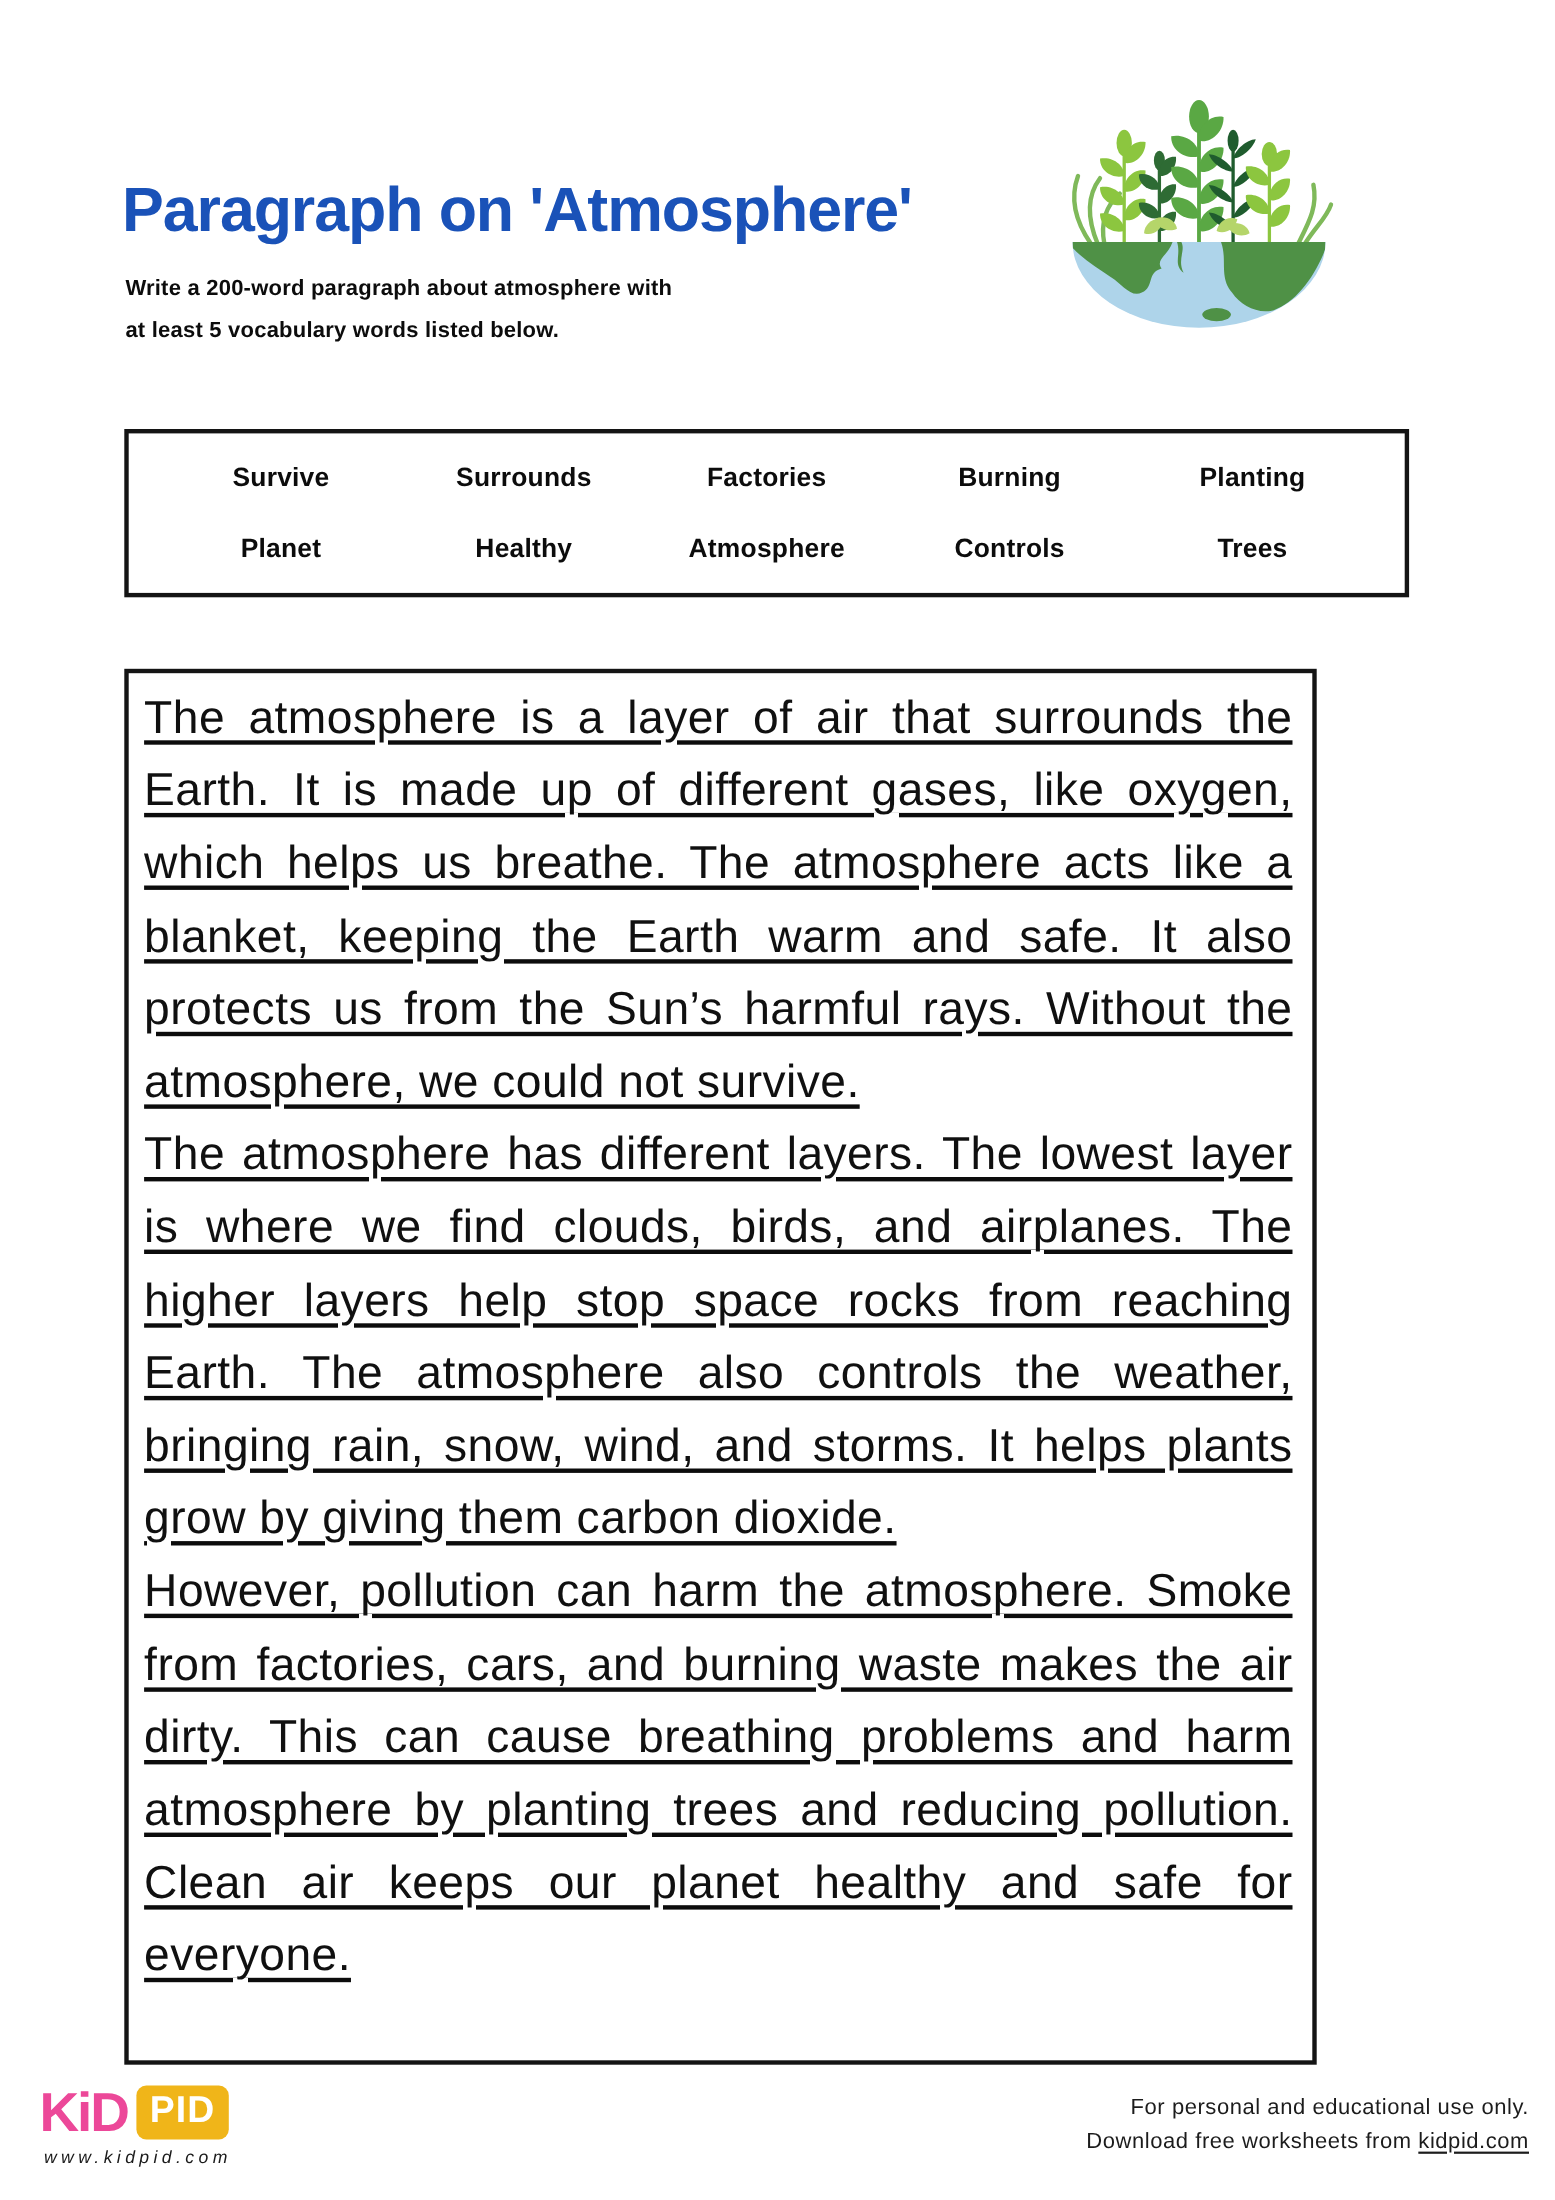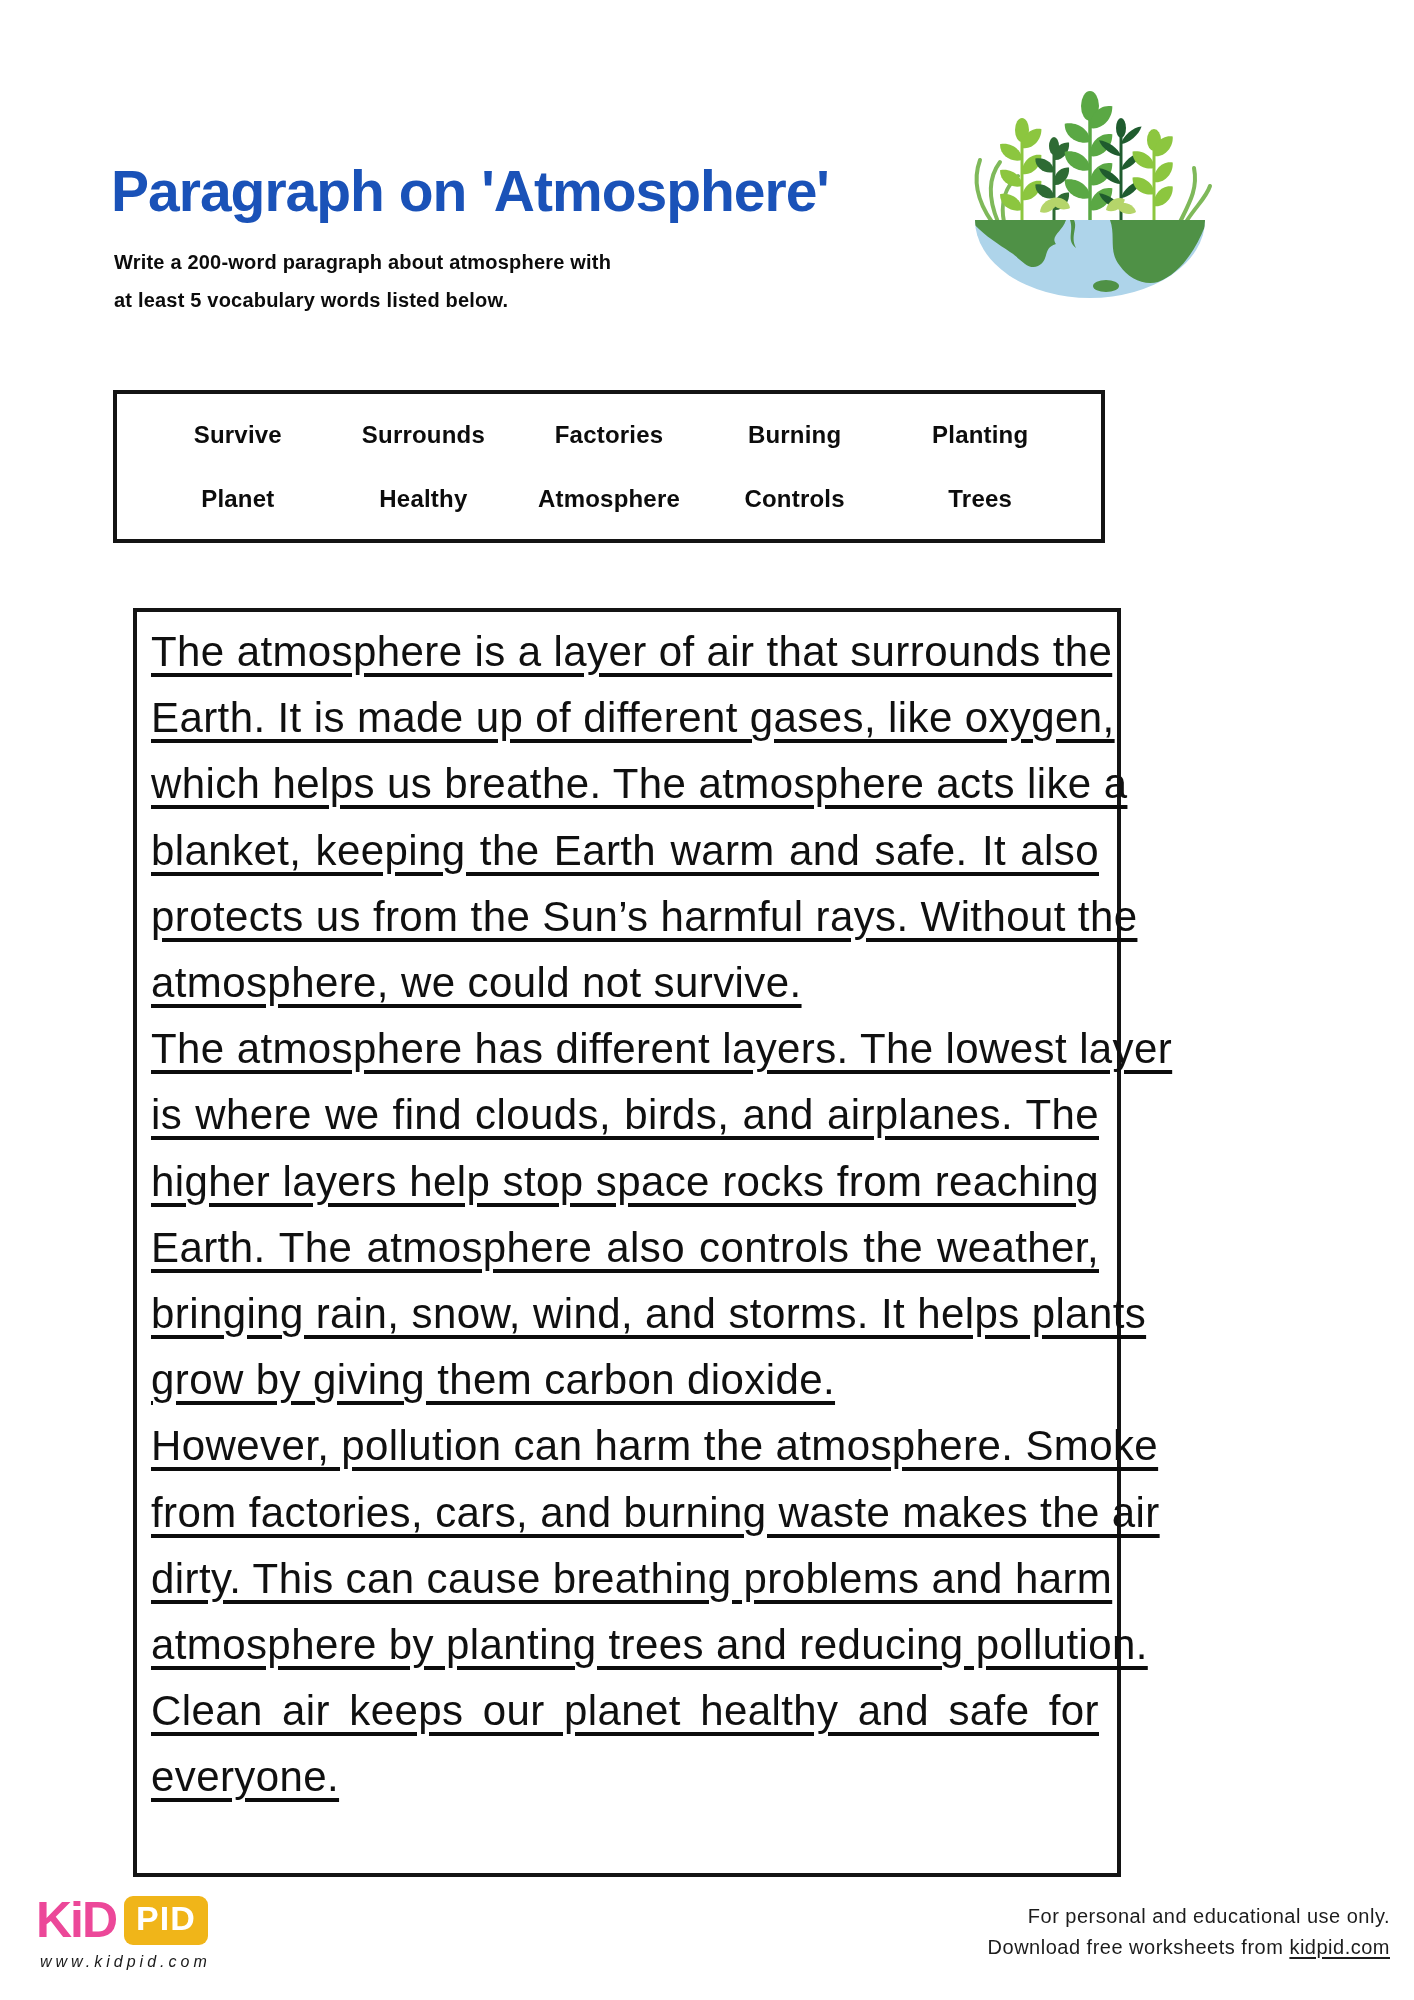--- a/index.html
+++ b/index.html
@@ -13,32 +13,31 @@
     font-size:57px;font-weight:bold;color:#1a52b8;letter-spacing:-1px;white-space:nowrap;
   }
   .subtitle{
     position:absolute;left:114px;top:243px;
     font-size:20px;font-weight:bold;color:#0c0c0c;line-height:38px;letter-spacing:.2px;
   }
   
   .illustration{position:absolute;left:958px;top:90px;width:266px;height:212px;}
   
   .vocab-box{
-    position:absolute;left:113px;top:390px;width:992px;height:153px;
+    position:absolute;left:113px;top:390px;width:1168px;height:153px;
     border:4px solid #141414;box-sizing:border-box;
     display:grid;grid-template-columns:repeat(5,1fr);align-content:center;
     row-gap:36px;padding:6px 28px;
   }
   .vocab-word{text-align:center;font-size:24px;font-weight:bold;color:#0c0c0c;letter-spacing:.2px;}
   
   .text-box{
-    position:absolute;left:113px;top:608px;width:988px;height:1269px;
+    position:absolute;left:113px;top:608px;width:1084px;height:1269px;
     border:4px solid #141414;box-sizing:border-box;
     padding:7px 18px 0 14px;
-    margin-left:20px;
   }
   .para-line{
     font-size:42px;line-height:66.2px;color:#101010;
     text-align:justify;text-align-last:justify;
     letter-spacing:.4px;white-space:nowrap;
   }
   .para-line.last{text-align-last:left;}
   .para-line .u{
     text-decoration:underline;
     text-decoration-thickness:3.5px;

